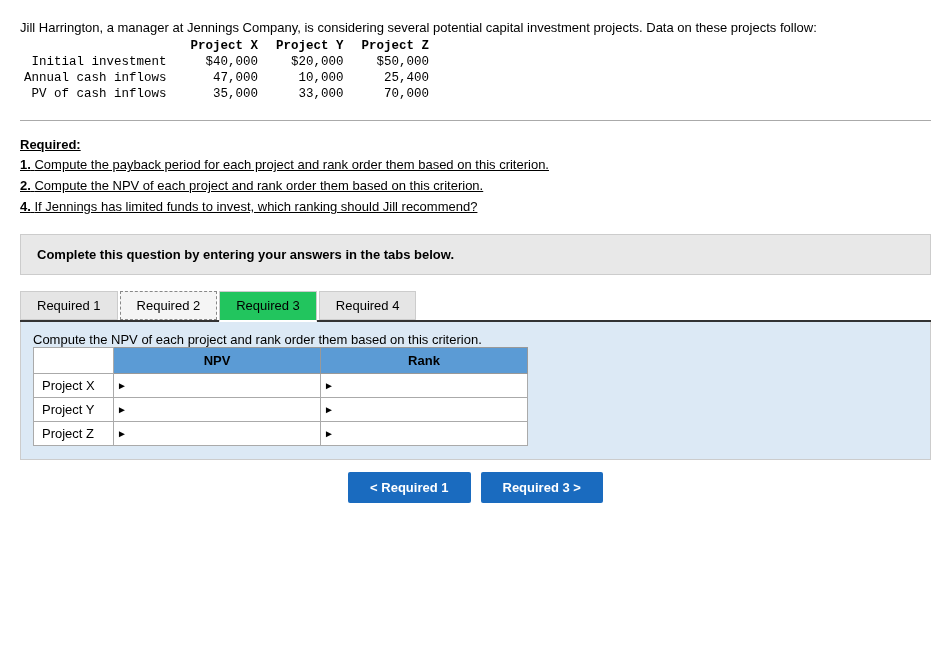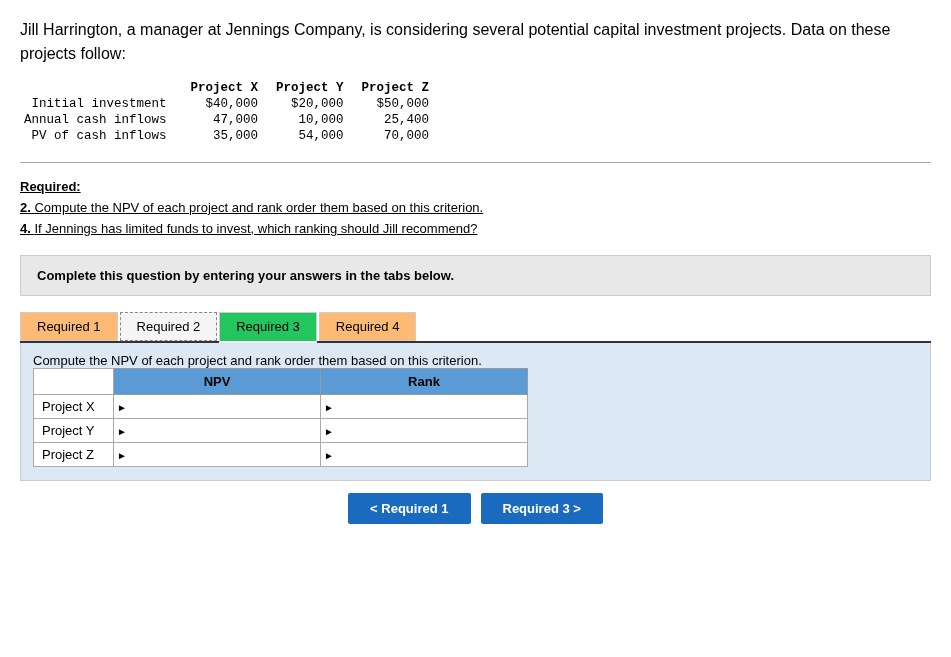--- a/index.html
+++ b/index.html
@@ -6,23 +6,22 @@
     body {
       font-family: Arial, sans-serif;
       font-size: 13px;
       background: #fff;
       color: #000;
       padding: 18px 20px;
       width: 951px;
       min-height: 657px;
     }
     .intro-text {
-      font-size: 16px;
+      font-size: 13px;
       line-height: 1.5;
-      margin-bottom: 14px;
     }
     .data-table {
       border-collapse: collapse;
       margin-bottom: 18px;
       font-size: 12.5px;
       font-family: 'Courier New', monospace;
     }
     .data-table td {
       padding: 1px 14px 1px 4px;
       white-space: nowrap;
@@ -68,21 +67,21 @@
     .tabs-container {
       display: flex;
       border-bottom: 2px solid #333;
       margin-bottom: 0;
     }
     .tab {
       padding: 6px 16px;
       font-size: 13px;
       cursor: pointer;
       border: 1px solid #ccc;
-      background: #fdba74;
+      background: #e5e5e5;
       margin-right: 2px;
       user-select: none;
     }
     .tab.active {
       background: #22c55e;
       border-bottom: 2px solid #fff;
       margin-bottom: -2px;
       font-weight: normal;
     }
     .tab.dashed {
@@ -181,29 +180,30 @@
   </tr>
   <tr>
     <td class="col-label">Annual cash inflows</td>
     <td class="val">47,000</td>
     <td class="val">10,000</td>
     <td class="val">25,400</td>
   </tr>
   <tr>
     <td class="col-label">PV of cash inflows</td>
     <td class="val">35,000</td>
-    <td class="val">54,000</td>
+    <td class="val">33,000</td>
     <td class="val">70,000</td>
   </tr>
 </tbody>
   </table>
 <hr class="divider">
 
 <div class="required-section">
   <p><span class="req-label">Required:</span></p>
+  <p><span class="req-label">1.</span> <span>Compute the payback period for each project and rank order them based on this criterion.</span></p>
   <p><span class="req-label">2.</span> <span>Compute the NPV of each project and rank order them based on this criterion.</span></p>
   <p><span class="req-label">4.</span> <span>If Jennings has limited funds to invest, which ranking should Jill recommend?</span></p>
 </div>
 
 <div class="complete-box">Complete this question by entering your answers in the tabs below.</div>
 
 <div class="tabs-container">
   <div class="tab">Required 1</div>
   <div class="tab dashed">Required 2</div>
   <div class="tab active">Required 3</div>

